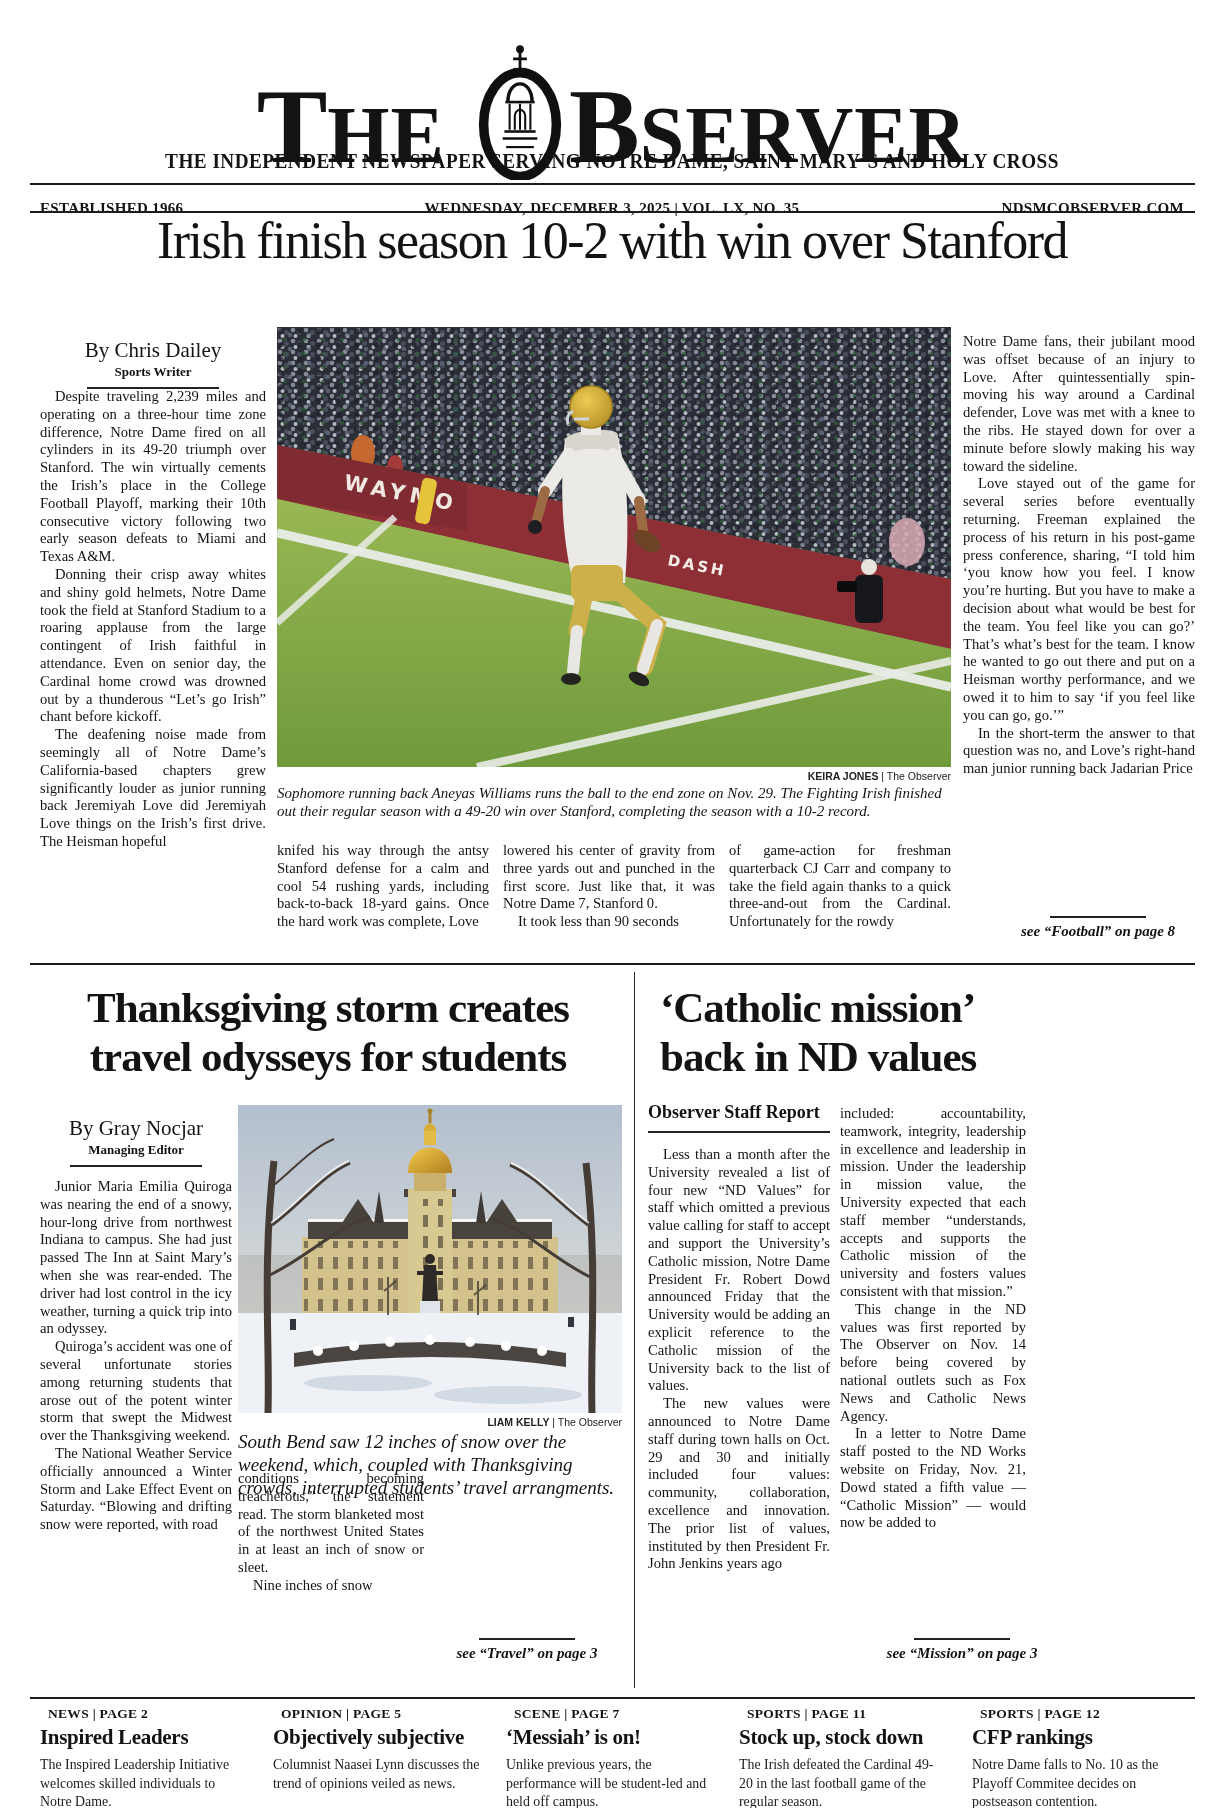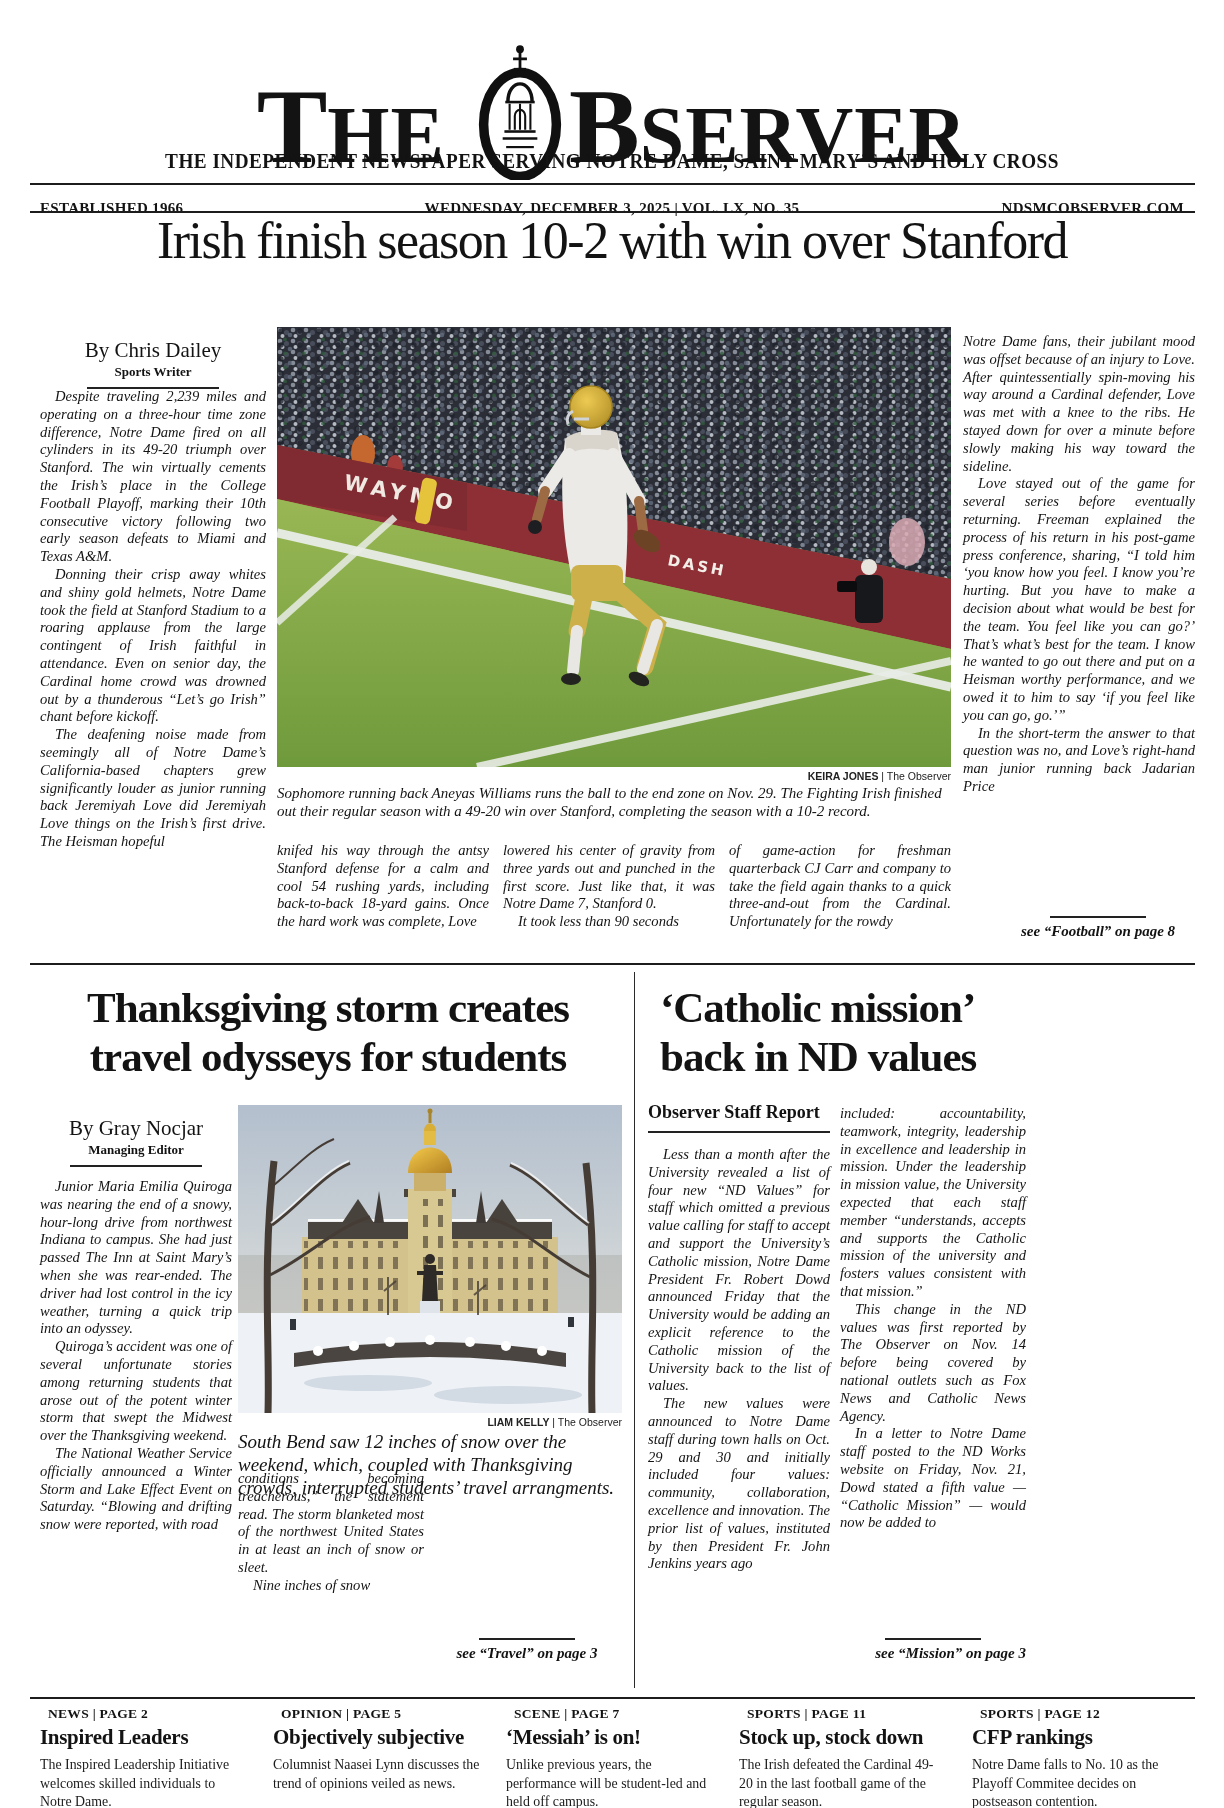--- a/index.html
+++ b/index.html
@@ -30,21 +30,21 @@
   .byline{position:absolute;text-align:center;}
   .by-name{font-size:21px;}
   .by-role{font-size:13px;font-weight:bold;margin-top:1px;}
   .by-rule{width:132px;height:2px;background:#222;margin:7px auto 0;}
   .byline1{top:338px;left:40px;width:226px;}
   .byline2{top:1116px;left:40px;width:192px;}
   .byline3{top:1102px;left:648px;width:182px;text-align:left;}
   .byline3 .by-name{font-size:18px;font-weight:bold;}
   .byline3 .by-rule{width:182px;margin:8px 0 0;}
   
-  .bodycol{position:absolute;font-size:14.6px;line-height:1.22;text-align:justify;font-style:italic;}
+  .bodycol{position:absolute;font-size:14.6px;line-height:1.22;text-align:justify;}
   .bodycol p{margin:0;text-indent:15px;}
   .bodycol p.cont{text-indent:0;}
   .s1c1{top:388px;left:40px;width:226px;}
   .s1c2{top:842px;left:277px;width:212px;}
   .s1c3{top:842px;left:503px;width:212px;}
   .s1c4{top:842px;left:729px;width:222px;}
   .s1c5{top:333px;left:963px;width:232px;}
   .s2c1{top:1178px;left:40px;width:192px;}
   .s2c2{top:1470px;left:238px;width:186px;}
   .s2c3{top:1470px;left:432px;width:190px;}
@@ -61,21 +61,21 @@
   .credit1{top:770px;left:277px;width:674px;}
   .credit2{top:1416px;left:238px;width:384px;}
   .caption{position:absolute;font-style:italic;font-size:15px;line-height:1.22;text-align:left;}
   .caption1{top:784px;left:277px;width:674px;}
   .caption2{top:1430px;left:238px;width:386px;font-size:19px;}
   
   .jump{position:absolute;text-align:center;font-size:15px;font-style:italic;font-weight:bold;}
   .jump .jump-rule{width:96px;height:1.5px;background:#222;margin:0 auto 5px;}
   .jump1{top:916px;left:1000px;width:196px;}
   .jump2{top:1638px;left:432px;width:190px;}
-  .jump3{top:1638px;left:840px;width:186px;text-align:right;}
+  .jump3{top:1638px;left:869px;width:186px;}
   .r-mid{top:963px;height:2px;}
   .r-bot{top:1697px;height:2px;}
   .vdiv{position:absolute;left:634px;top:972px;width:1px;height:716px;background:#2a2a2a;}
   
   .teaser{position:absolute;top:1706px;width:214px;}
   .t1{left:40px;}.t2{left:273px;}.t3{left:506px;}.t4{left:739px;}.t5{left:972px;}
   .t-kicker{font-size:13.5px;font-weight:bold;letter-spacing:0.3px;margin-left:8px;}
   .t-title{font-size:21px;font-weight:bold;margin-top:3px;letter-spacing:-0.3px;}
   .t-text{font-size:14.3px;line-height:1.3;margin-top:5px;color:#1b1b1b;transform:scaleX(0.97);transform-origin:left;}
 </style>

